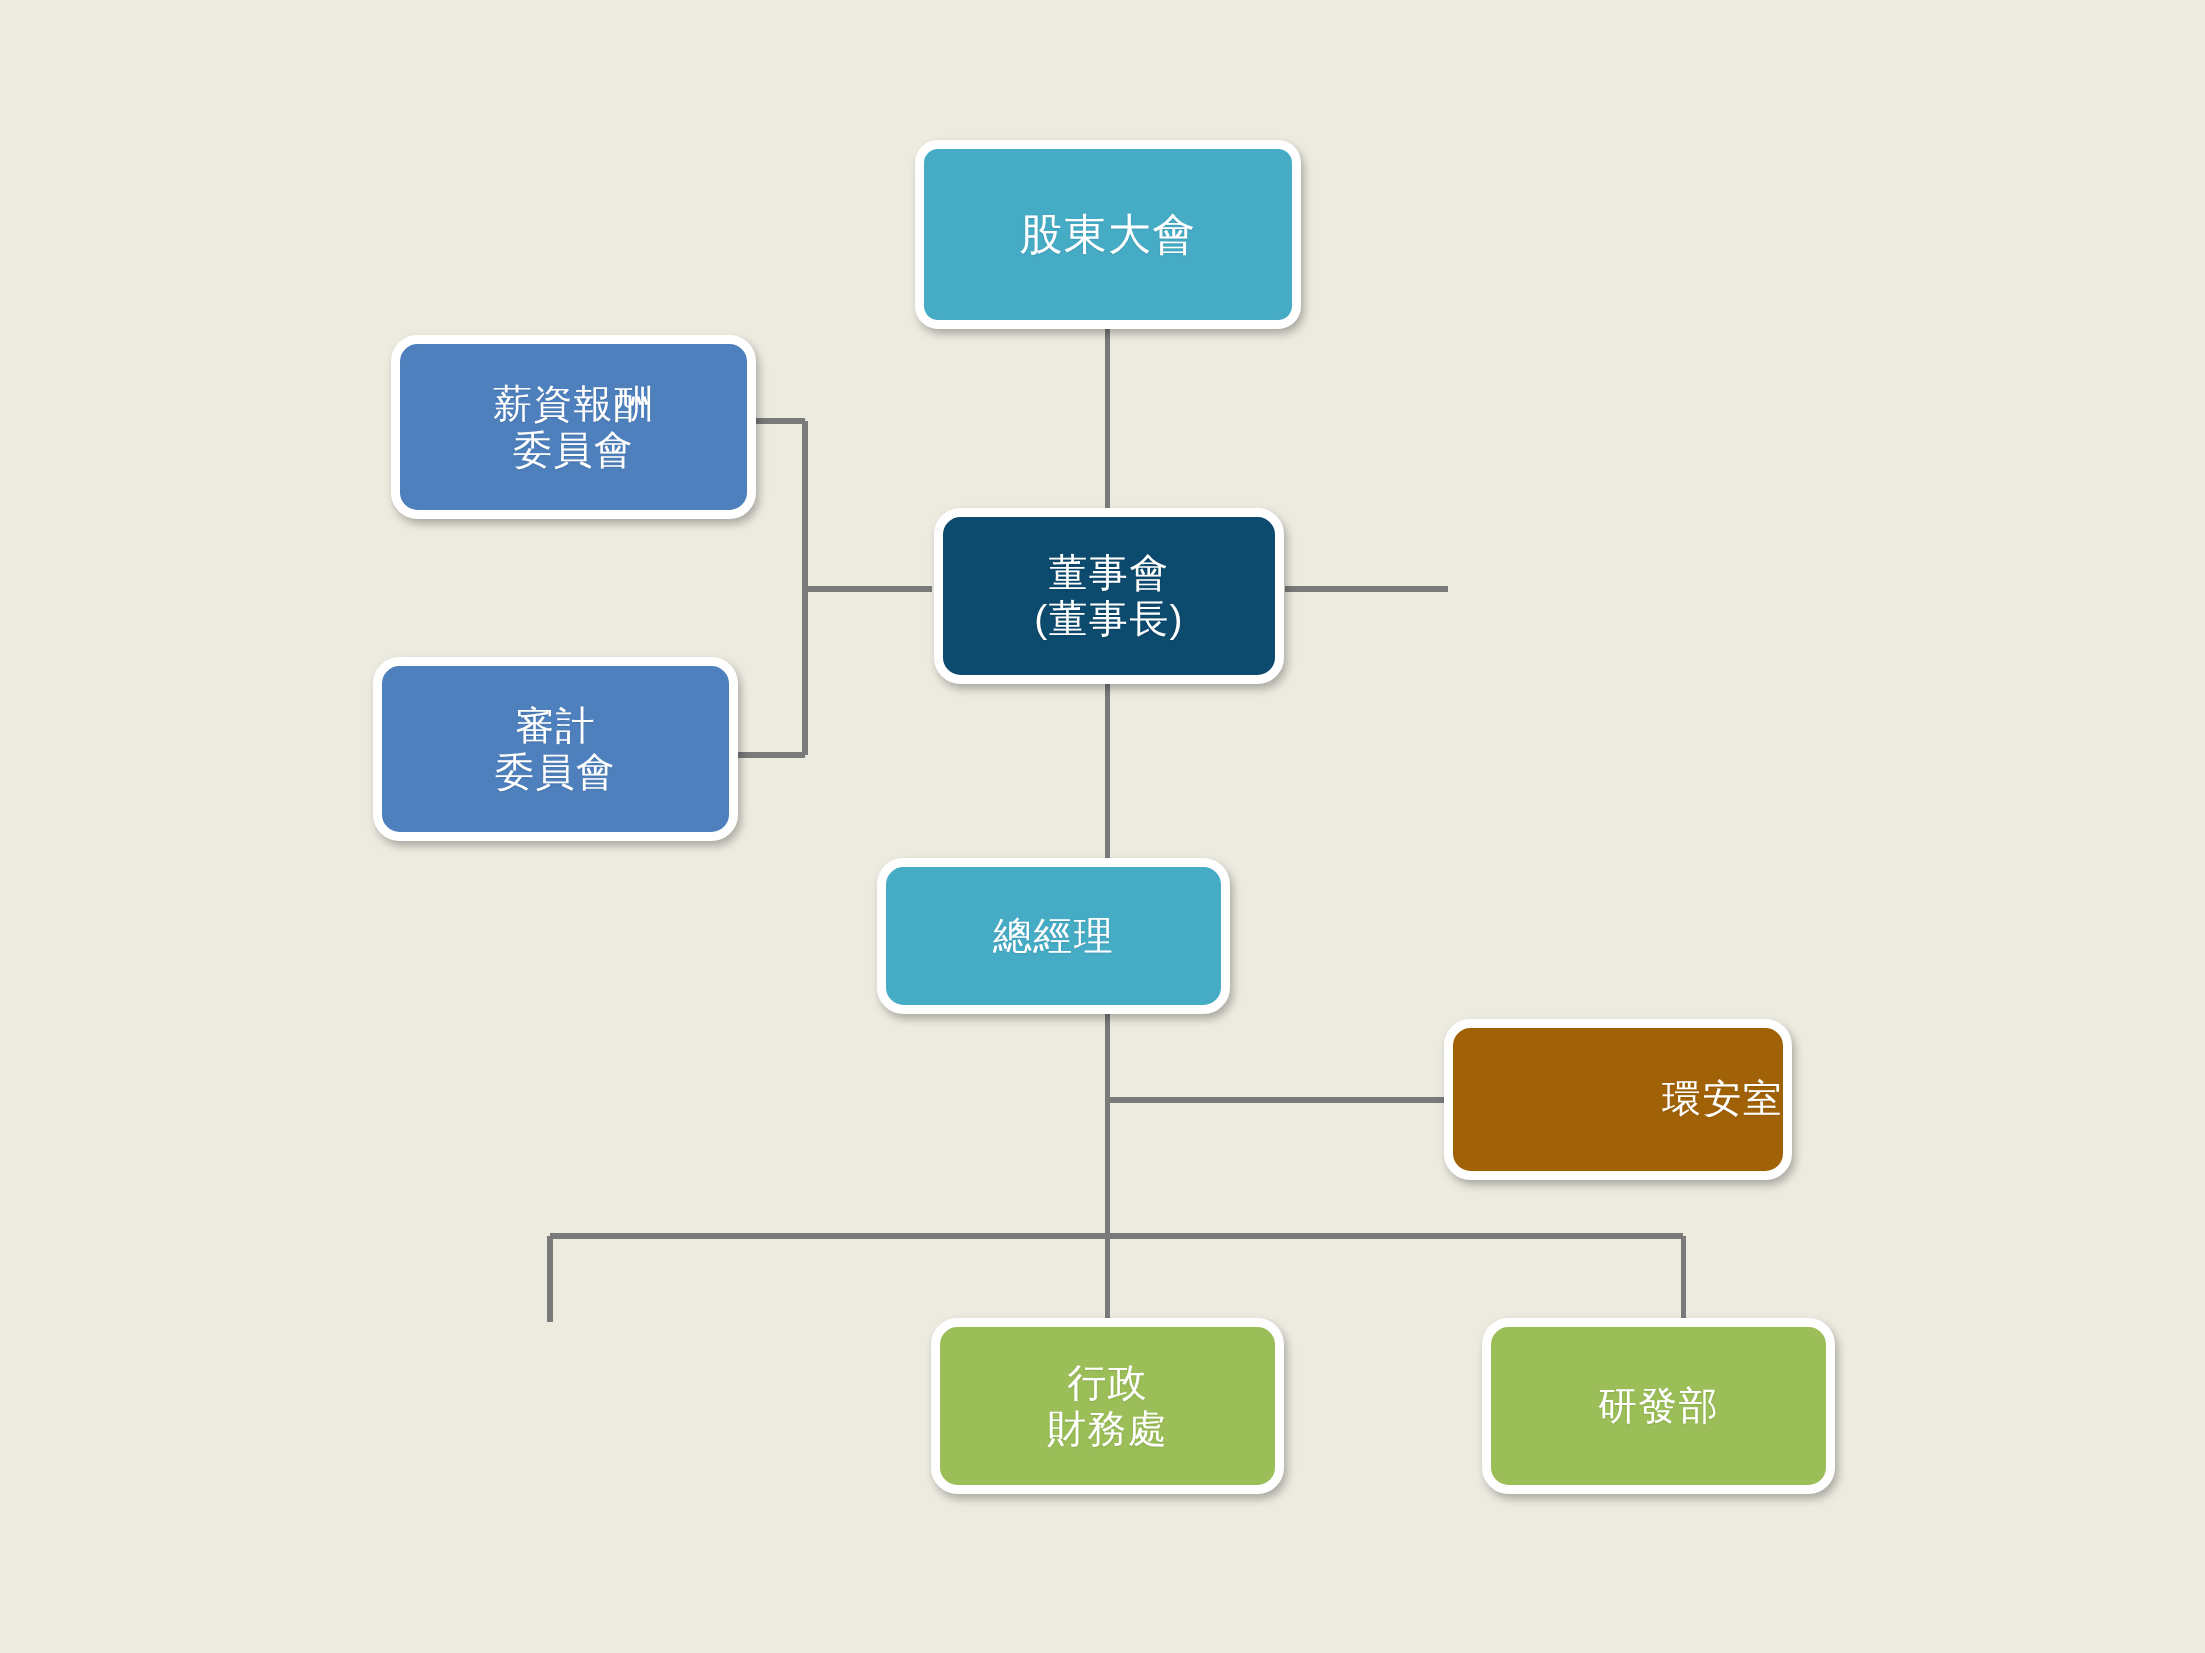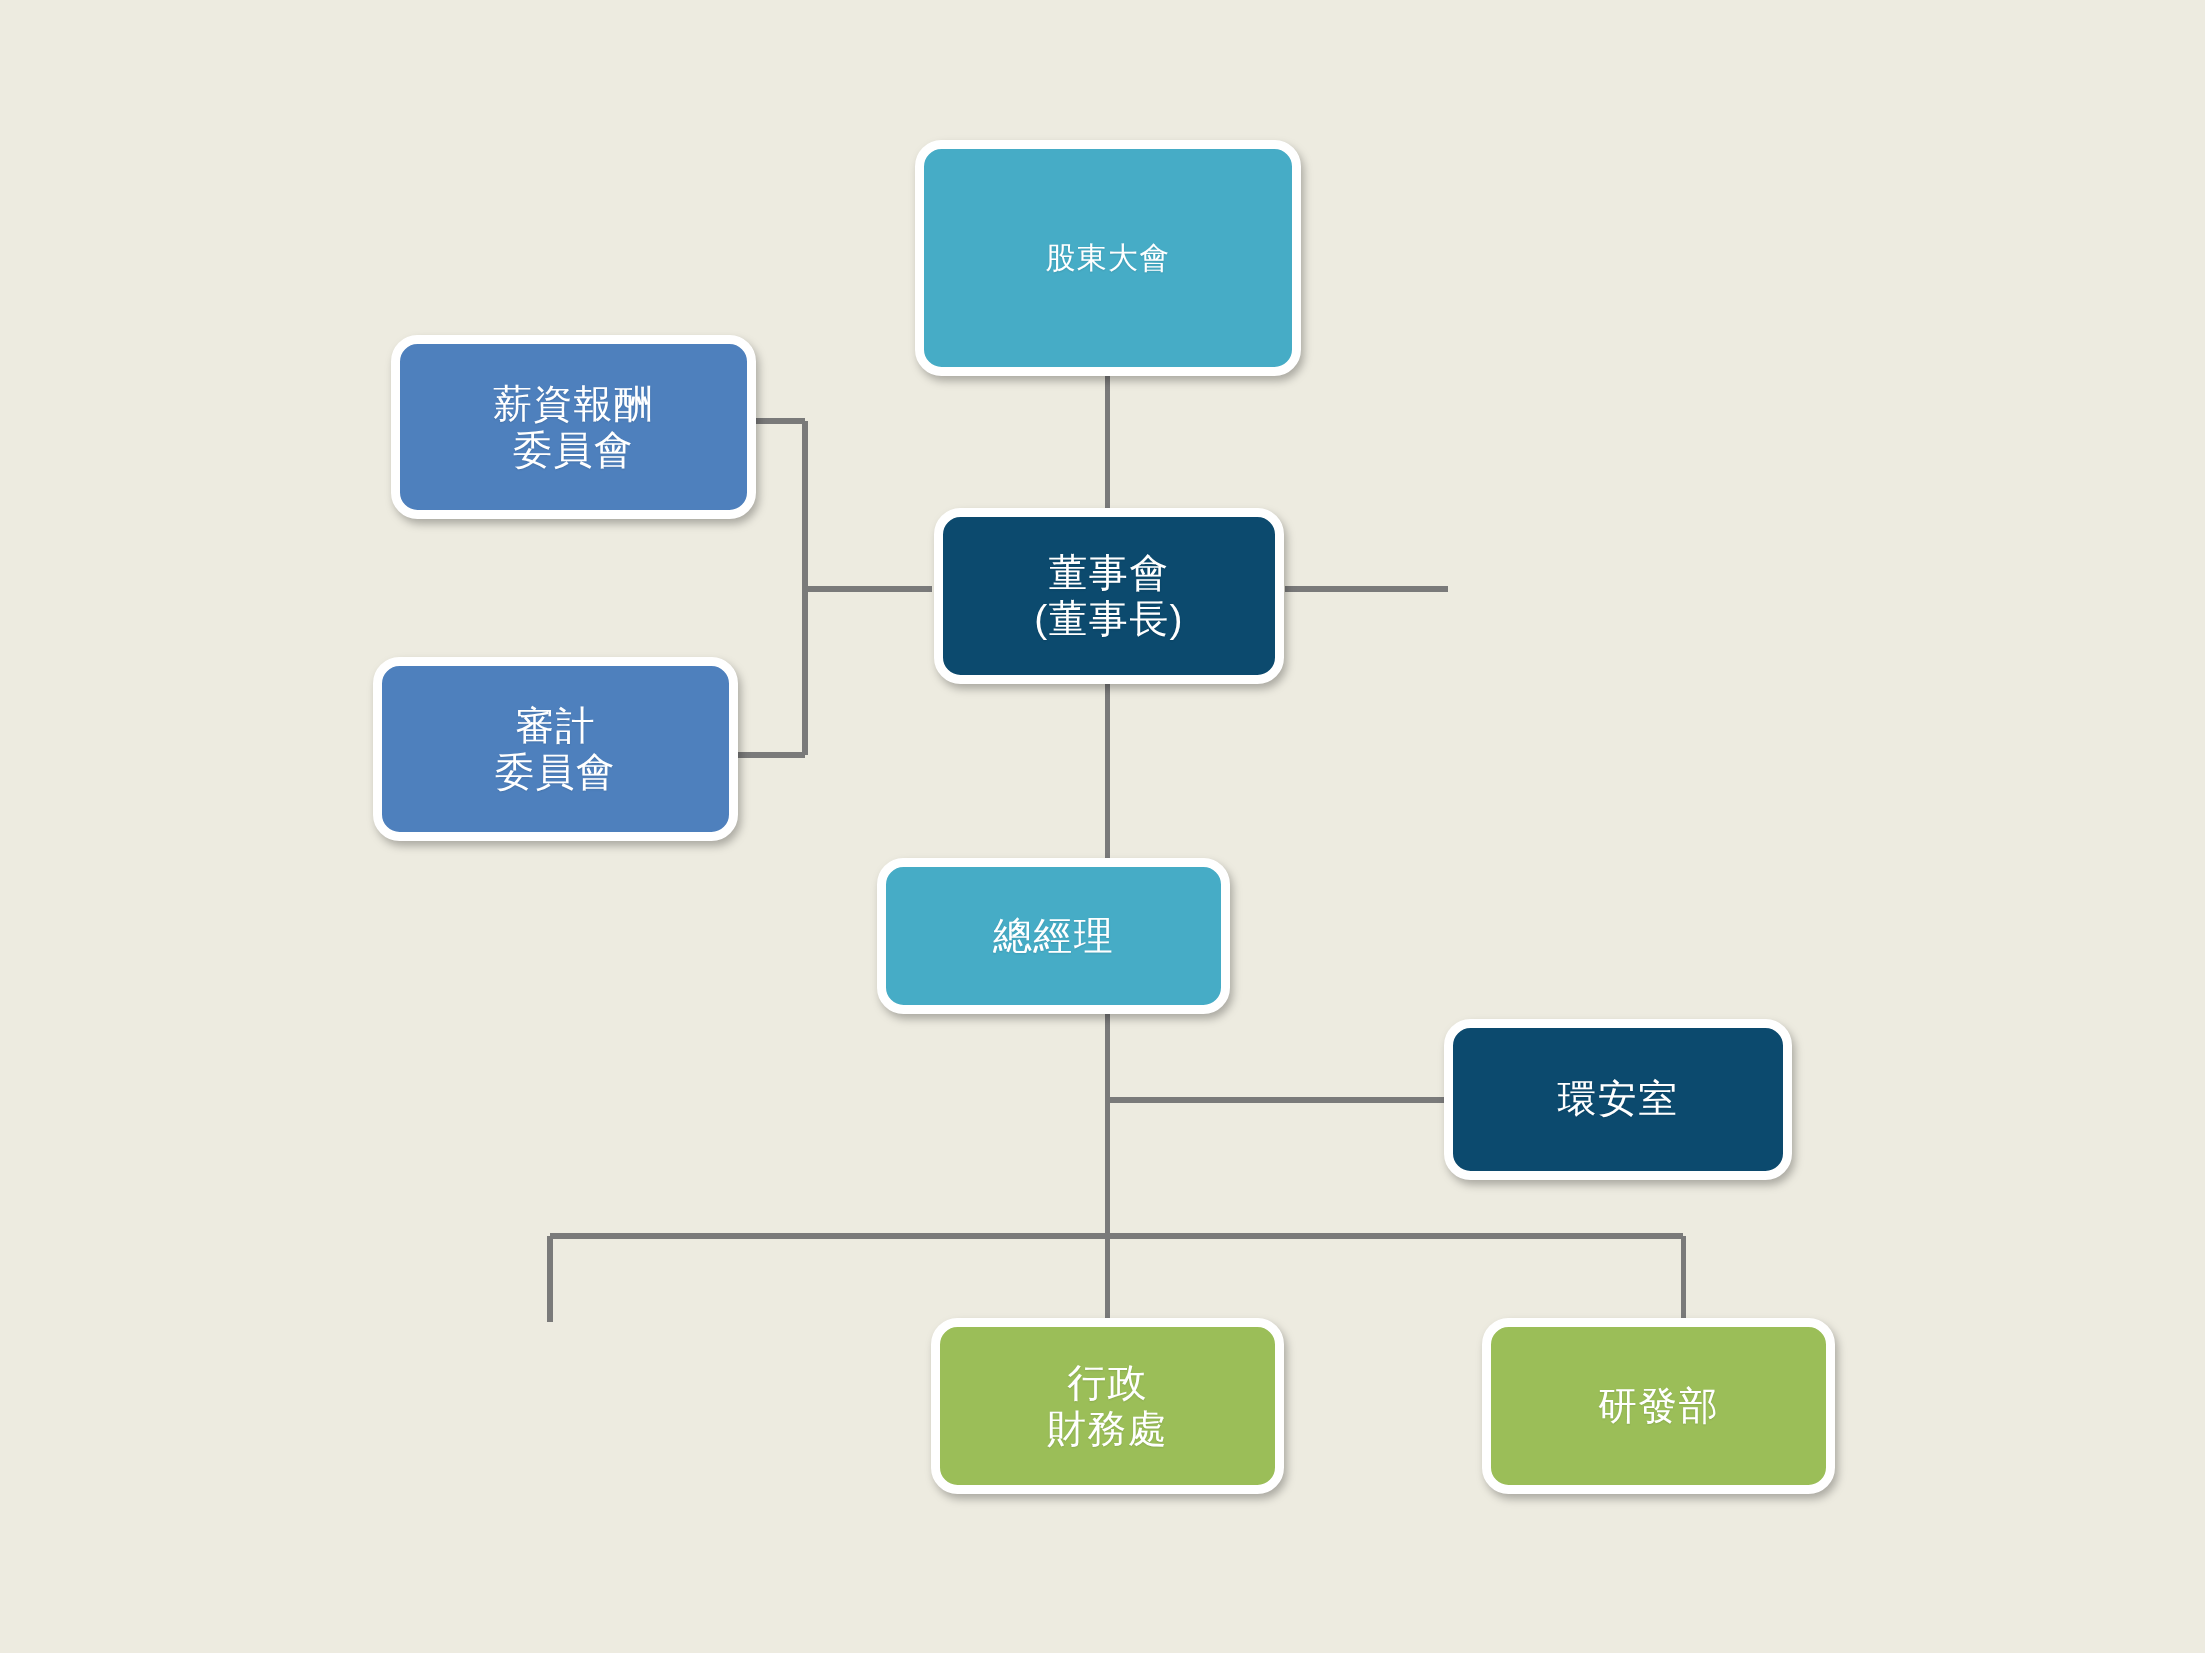--- a/index.html
+++ b/index.html
@@ -36,25 +36,25 @@
   .node .label{
     display:block;
     width:100%;
     white-space:pre-line;
     text-shadow:0 1.3px 1.9px rgba(0,0,0,0.10);
   }
 
   .teal  {background:#46ACC6;}
   .blue  {background:#4E80BD;}
   .orange{background:#0c4a6e;}
-  .grey  {background:#0c4a6e;}
+  .grey  {background:#a16207;text-align:right;}
   .green {background:#9BBE58;}
 
   
-  #n-shareholders{left:915px;top:140px;width:386px;height:236px;font-size:30px;}
+  #n-shareholders{left:915px;top:140px;width:386px;height:189px;font-size:43px;border-radius:23px;}
   #n-comp-committee{left:391px;top:335px;width:365px;height:184px;font-size:39px;}
   #n-board{left:934px;top:508px;width:350px;height:176px;font-size:39px;}
   #n-audit-office{left:1444px;top:509px;width:348px;height:159px;font-size:39px;}
   #n-audit-committee{left:373px;top:657px;width:365px;height:184px;font-size:39px;align-items:center;}
   #n-gm{left:877px;top:858px;width:353px;height:156px;font-size:39px;}
   #n-ehs{left:1444px;top:1019px;width:348px;height:161px;font-size:39px;}
   #n-engineering{left:373px;top:1318px;width:365px;height:176px;font-size:39px;}
   #n-admin-finance{left:931px;top:1318px;width:353px;height:176px;font-size:39px;}
   #n-rnd{left:1482px;top:1318px;width:353px;height:176px;font-size:39px;}
 </style>

